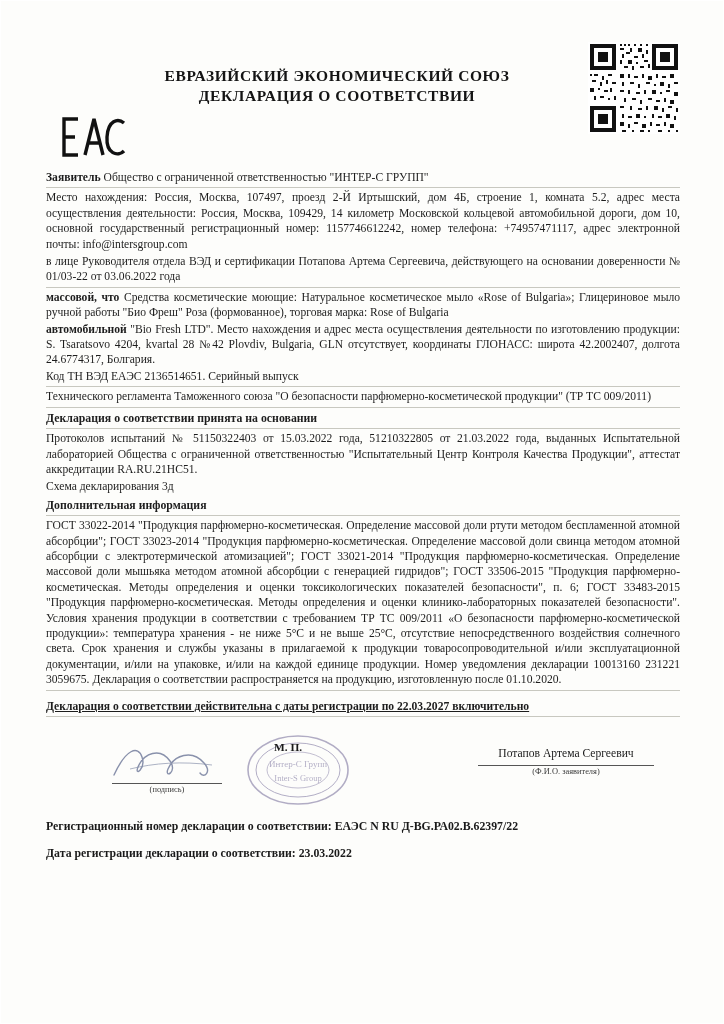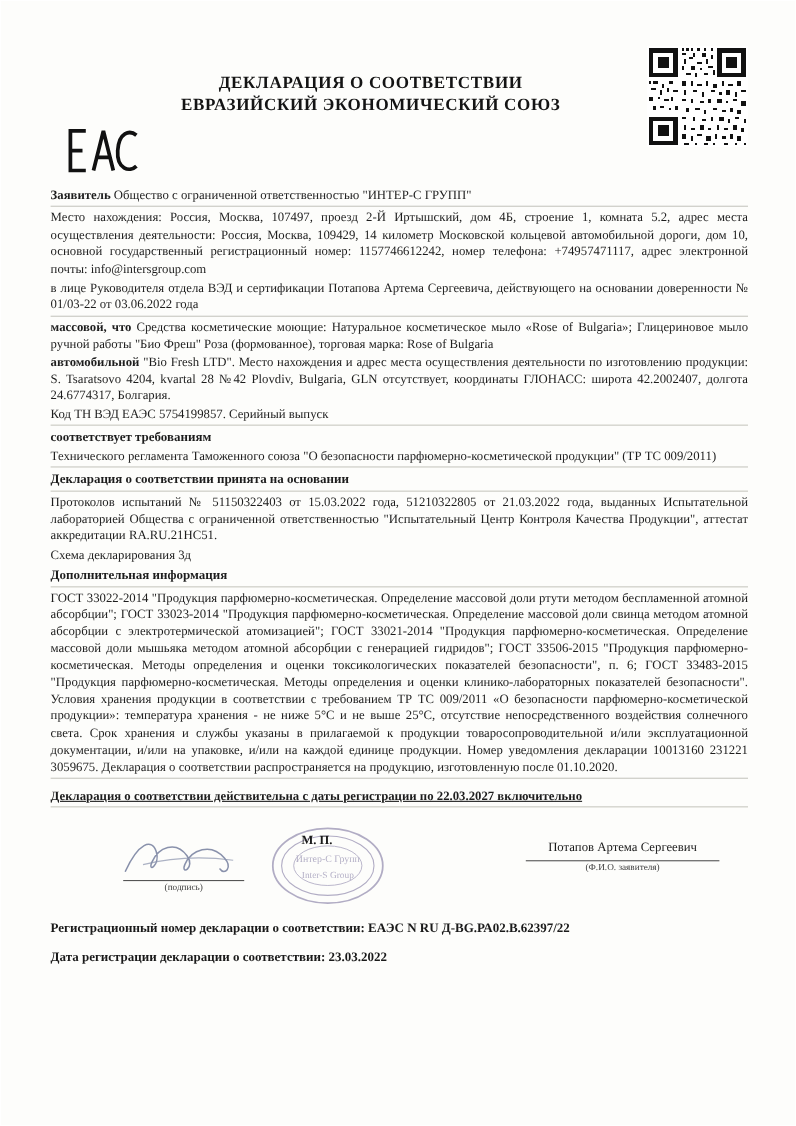--- a/index.html
+++ b/index.html
@@ -179,22 +179,22 @@
   }
 </style>
 </head>
 <body>
 
 <div class="page">
 
   <div class="header-zone">
 
     <div class="title-block">
+      <div class="title-line">ЕВРАЗИЙСКИЙ ЭКОНОМИЧЕСКИЙ СОЮЗ</div>
       <div class="title-line">ДЕКЛАРАЦИЯ О СООТВЕТСТВИИ</div>
-      <div class="title-line">ЕВРАЗИЙСКИЙ ЭКОНОМИЧЕСКИЙ СОЮЗ</div>
     </div>
 
     <div class="qr">
       <svg width="92" height="92" viewBox="0 0 46 46" shape-rendering="crispEdges">
         <rect width="46" height="46" fill="#ffffff"></rect>
         <g fill="#111111">
 
           <rect x="1" y="1" width="13" height="13"></rect>
           <rect x="3" y="3" width="9" height="9" fill="#ffffff"></rect>
           <rect x="5" y="5" width="5" height="5"></rect>
@@ -338,24 +338,23 @@
     <div class="row">
       <span class="lbl">массовой, что</span>
       <span>Средства косметические моющие: Натуральное косметическое мыло «Rose of Bulgaria»; Глицериновое мыло ручной работы "Био Фреш" Роза (формованное), торговая марка: Rose of Bulgaria</span>
     </div>
 
     <div class="row">
       <span class="lbl">автомобильной</span>
       <span>"Bio Fresh LTD". Место нахождения и адрес места осуществления деятельности по изготовлению продукции: S. Tsaratsovo 4204, kvartal 28 №42 Plovdiv, Bulgaria, GLN отсутствует, координаты ГЛОНАСС: широта 42.2002407, долгота 24.6774317, Болгария.</span>
     </div>
 
-    <div class="para">Код ТН ВЭД ЕАЭС 5754199857. Серийный выпуск</div>
-    <hr class="sep">
-
-    <div class="sec-head">соответствует требованиям</div>
+    <div class="para">Код ТН ВЭД ЕАЭС 2136514651. Серийный выпуск</div>
+    <hr class="sep">
+
     <div class="para">Технического регламента Таможенного союза "О безопасности парфюмерно-косметической продукции" (ТР ТС 009/2011)</div>
     <hr class="sep">
 
     <div class="sec-head">Декларация о соответствии принята на основании</div>
     <hr class="sep">
     <div class="para">Протоколов испытаний № 51150322403 от 15.03.2022 года, 51210322805 от 21.03.2022 года, выданных Испытательной лабораторией Общества с ограниченной ответственностью "Испытательный Центр Контроля Качества Продукции", аттестат аккредитации RA.RU.21НС51.</div>
     <div class="para">Схема декларирования 3д</div>
 
     <div class="sec-head">Дополнительная информация</div>
     <hr class="sep">

